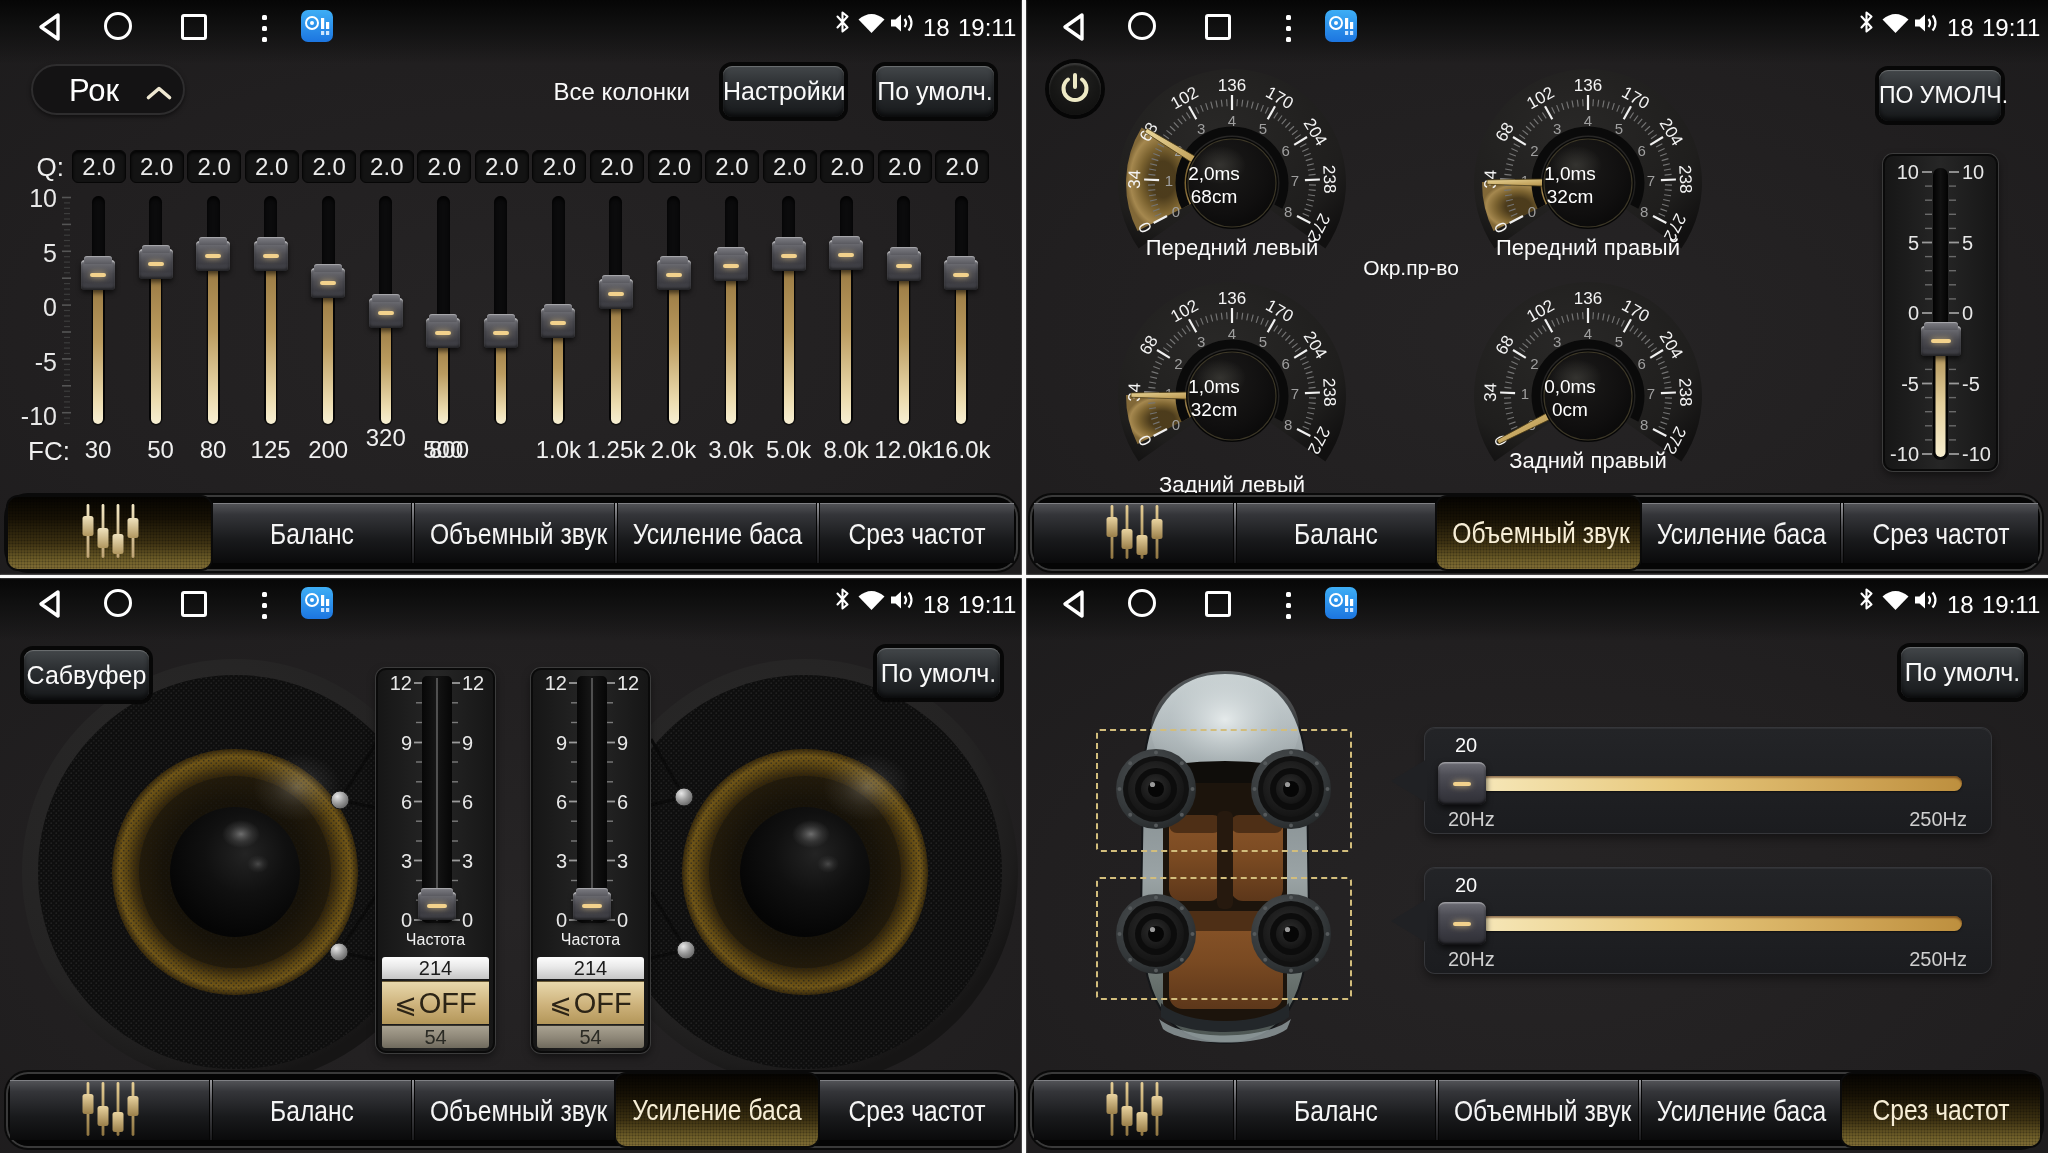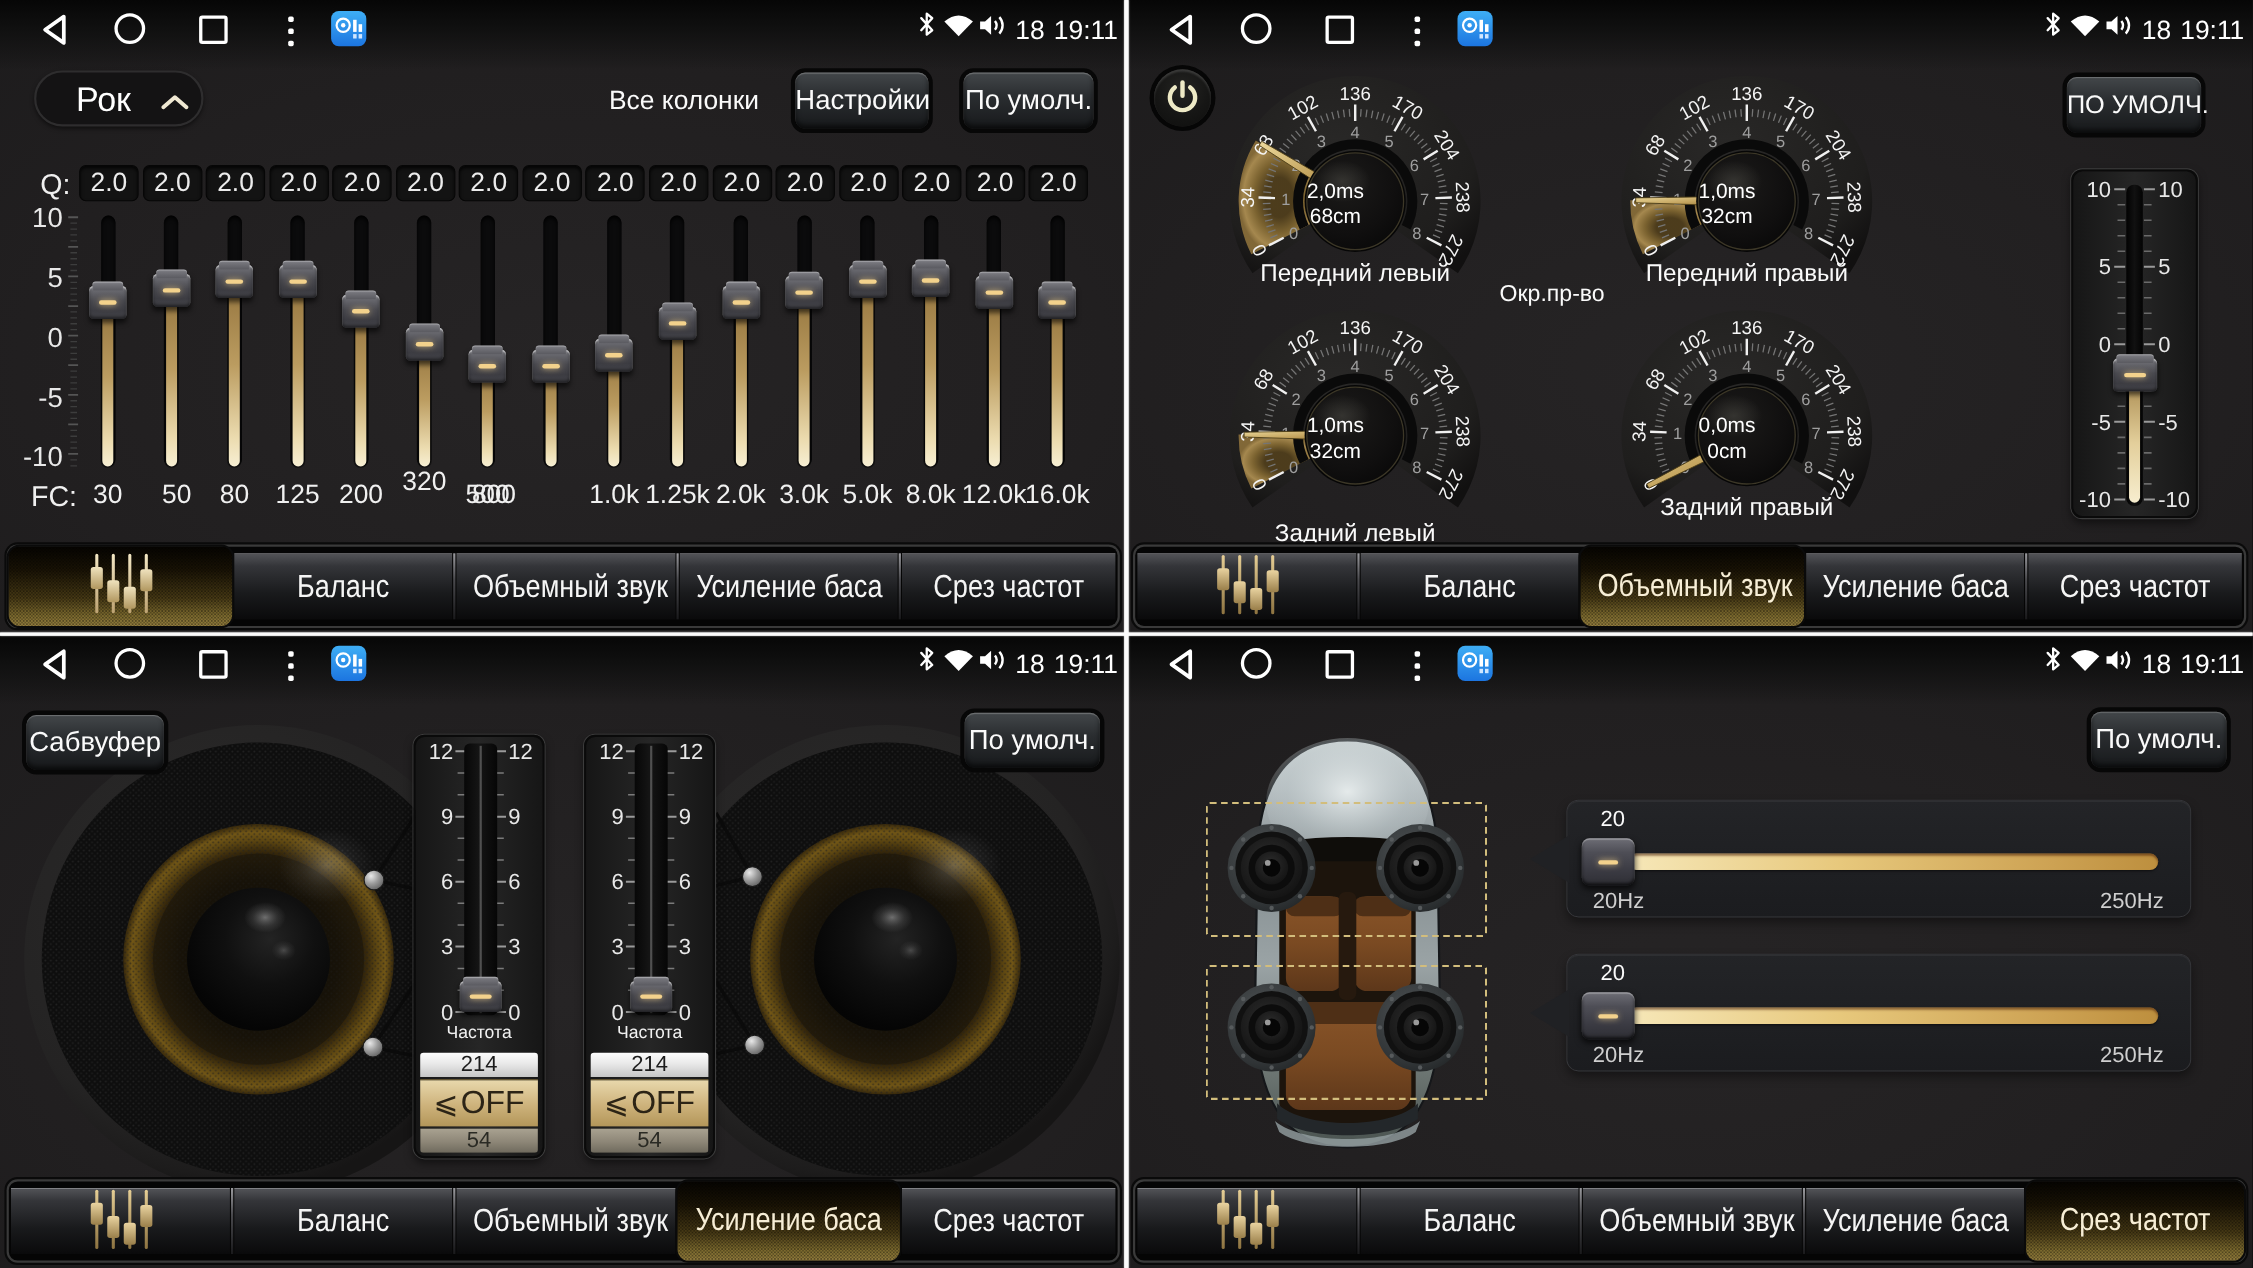--- a/index.html
+++ b/index.html
@@ -24,21 +24,21 @@
 .eqfill{width:10px;border-radius:5px;background:linear-gradient(180deg,#94743e 0%,#bb9c60 45%,#ecdcb0 85%,#f7efd3 100%);
  box-shadow:0 0 0 1.5px rgba(5,5,5,.55);}
 .eqthumb{width:34px;height:30px;border-radius:4px;
  background:linear-gradient(180deg,#8b8b91 0%,#6a6a70 12%,#4a4a50 45%,#3c3c42 75%,#46464c 100%);
  box-shadow:inset 0 1.5px 1px rgba(255,255,255,.5), inset 0 -2px 3px rgba(0,0,0,.55), 0 3px 5px rgba(0,0,0,.6);}
 .eqthumb::before{content:"";position:absolute;left:3px;right:3px;top:-4px;height:8px;border-radius:3px 3px 0 0;
  background:linear-gradient(180deg,#7e7e84,#5a5a60);box-shadow:inset 0 1px 1px rgba(255,255,255,.35);}
 .eqdash{position:absolute;left:50%;top:50%;width:16px;height:4px;margin-left:-8px;margin-top:-2px;
  border-radius:2px;background:#f3d28c;box-shadow:0 0 6px rgba(243,210,140,.8);}
 .tbar{position:absolute;left:8px;top:497px;width:1008px;height:72px;background:#050505;
- border-radius:8px;box-shadow:0 0 0 2px #3a3a3a, 0 0 0 4px #0a0a0a;}
+ border-radius:20px;box-shadow:0 0 0 2px #3a3a3a, 0 0 0 4px #0a0a0a;}
 .tab{position:absolute;top:0;height:72px;overflow:hidden;}
 .tina{top:6px;height:60px;background:linear-gradient(180deg,#515256 0%,#343539 18%,#191a1c 60%,#0a0a0b 100%);
  border-top:1px solid #808185;box-sizing:border-box;}
 .sep{top:6px;width:2px;height:60px;background:linear-gradient(180deg,#9a9a9e 0%,#4a4a4e 40%,#1a1a1c 100%);z-index:2;}
 .tact{border-radius:10px;
  background:linear-gradient(180deg,#070502 0%,#1c1506 30%,#4a3c16 65%,#837031 88%,#97803f 100%);
  box-shadow:0 0 0 2px #0a0a0a;}
 .tact::after{content:"";position:absolute;inset:0;border-radius:10px;
  background-image:radial-gradient(circle, rgba(0,0,0,.4) .8px, transparent 1.2px),
   radial-gradient(circle, rgba(0,0,0,.3) .8px, transparent 1.2px);

